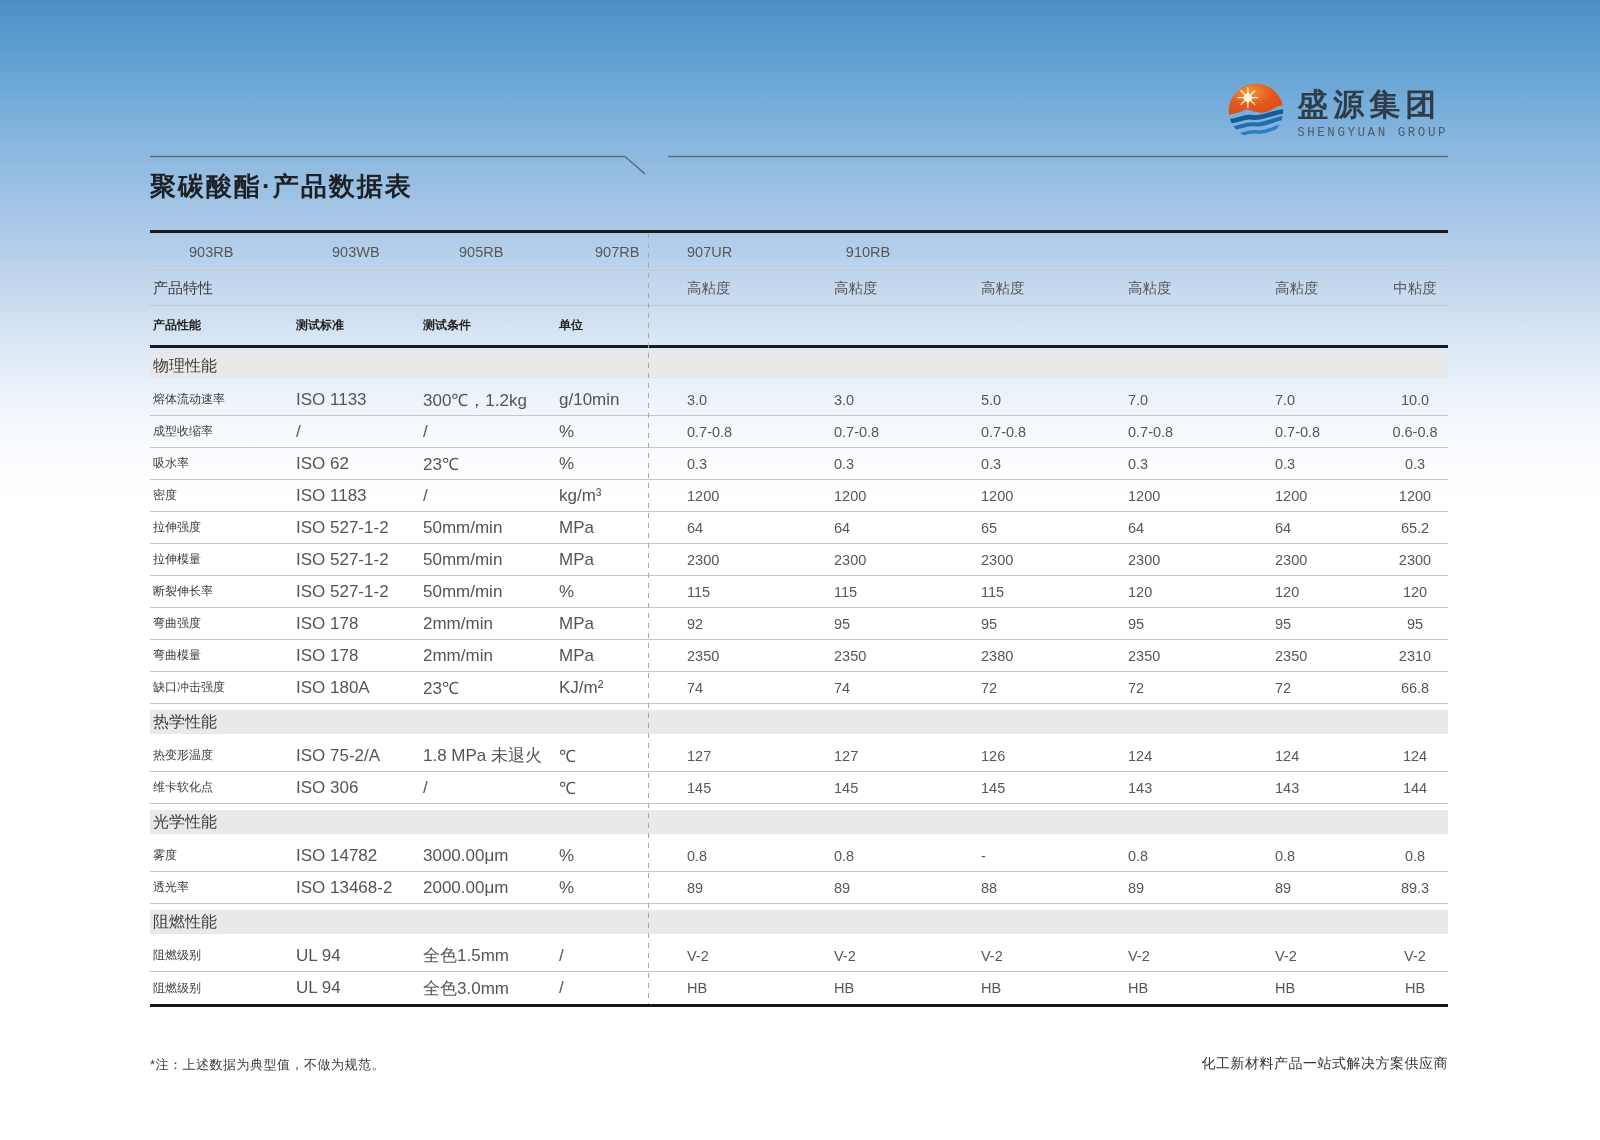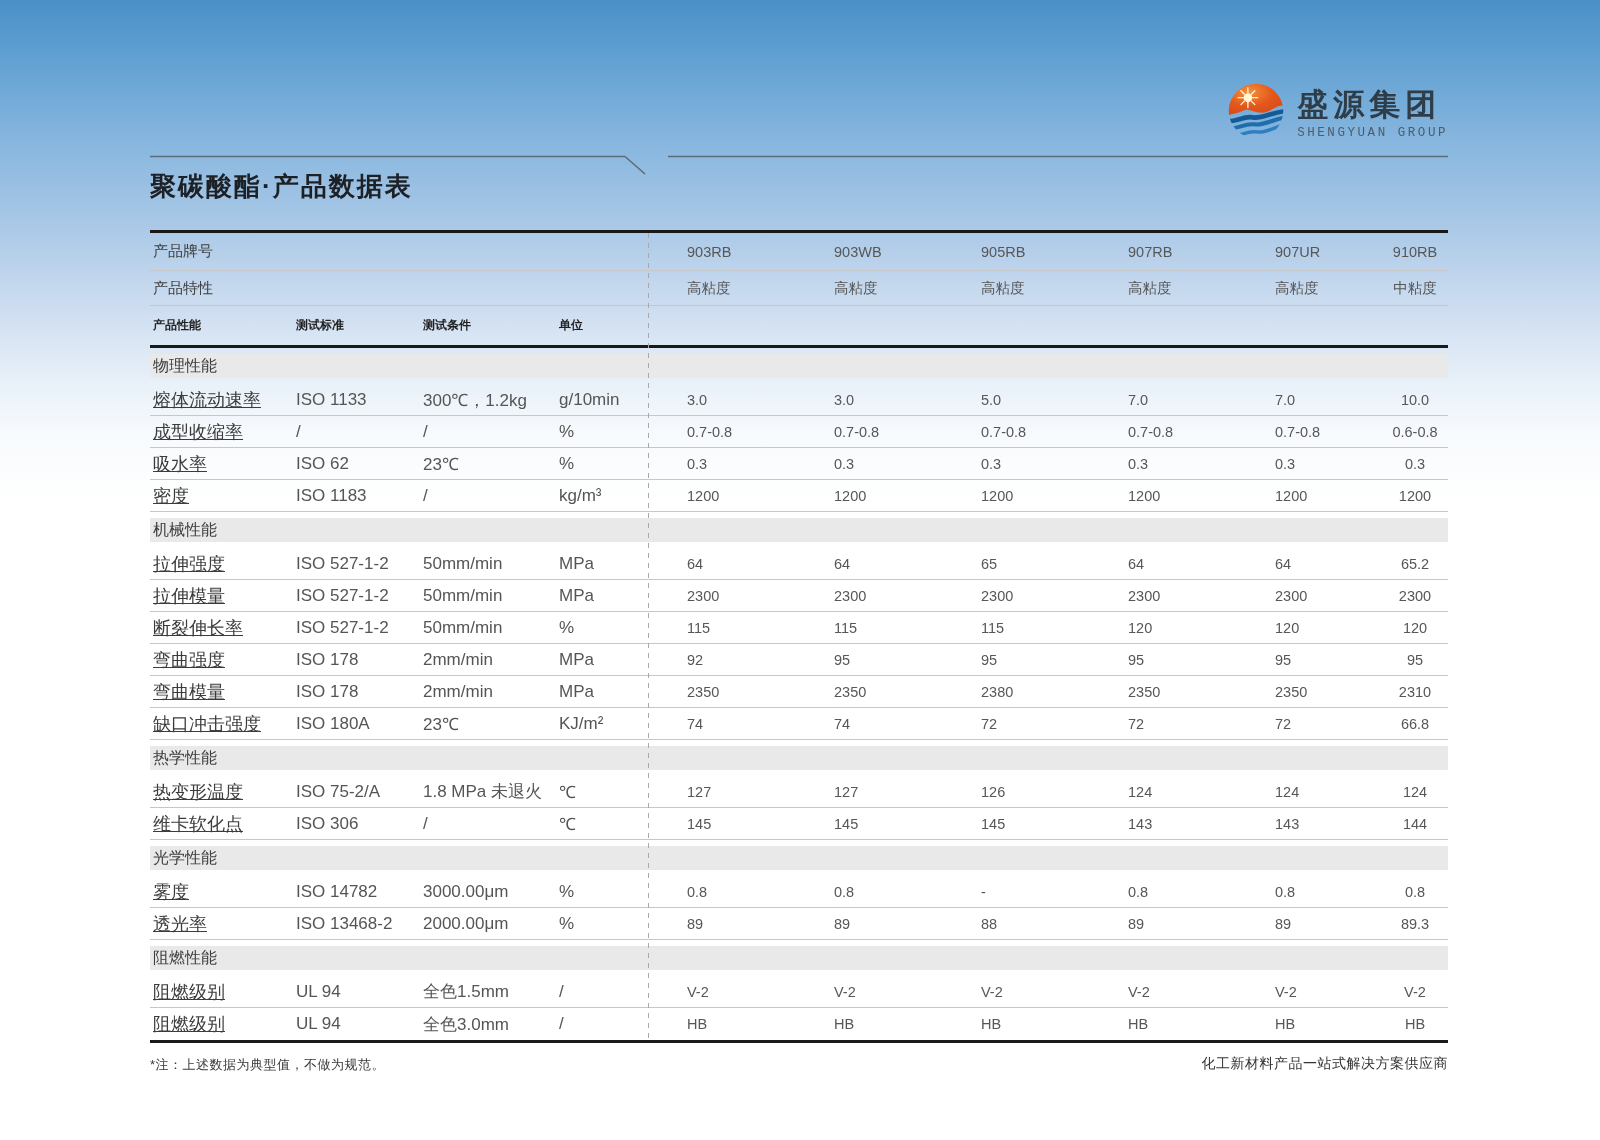--- a/index.html
+++ b/index.html
@@ -25,21 +25,21 @@
   .r-head{height:42px;border-bottom:3px solid #191919;}
   .r-head .cell{font-size:12px;font-weight:bold;color:#1f1f1f;}
   .cell{padding-left:3px;font-size:15px;color:#4b4b4b;white-space:nowrap;}
   .cell.lab{color:#3e3e3e;}
   .span4{grid-column:1 / span 4;}
   .cell.val{padding-left:39px;font-size:14.5px;color:#575757;}
   .cell.val.last{padding-left:0;padding-right:1px;text-align:center;}
   .band{margin:6px 0;height:24px;background:#e9e9e9;display:flex;align-items:center;padding-left:3px;font-size:16px;color:#3d3d3d;}
   .drow{height:32px;border-bottom:1px solid #c7c7c7;}
   .section:last-child .drow:last-child{border-bottom:none;}
-  .drow .prop{font-size:18px;color:#3c3c3c;text-decoration:underline;}
+  .drow .prop{font-size:12px;color:#3c3c3c;}
   .drow .sub{font-size:17px;color:#555;}
   .dashed{position:absolute;left:498px;top:0;bottom:0;width:1px;background:repeating-linear-gradient(180deg,#a9a9a9 0 5px,transparent 5px 10px);}
   
   .note{position:absolute;left:150px;top:1056px;font-size:13px;color:#3a3a3a;letter-spacing:0.5px;}
   .slogan{position:absolute;right:152px;top:1055px;font-size:14px;color:#333;letter-spacing:0.5px;}
 </style>
 </head>
 <body>
 
 <div class="page">
@@ -84,21 +84,20 @@
   <svg class="rule" width="1298" height="32">
     <path d="M0,8.5 H475" stroke="#5b6c7a" stroke-width="1.4" fill="none"></path>
     <path d="M475,8.5 L495,26" stroke="#5b6c7a" stroke-width="1.6" fill="none"></path>
     <path d="M518,8.5 H1298" stroke="#5b6c7a" stroke-width="1.4" fill="none"></path>
   </svg>
 
   <h1 class="title">聚碳酸酯·产品数据表</h1>
 
   <div class="dtable">
     <div class="row r-grade" id="grade-row">
-      <div class="cell lab span4">产品牌号</div>
     <div class="cell val">903RB</div>
         <div class="cell val">903WB</div>
         <div class="cell val">905RB</div>
         <div class="cell val">907RB</div>
         <div class="cell val">907UR</div>
         <div class="cell val last">910RB</div>
       </div>
     <div class="row r-feature" id="feature-row">
       <div class="cell lab span4">产品特性</div>
     <div class="cell val">高粘度</div>
@@ -160,21 +159,20 @@
             <div class="cell sub">kg/m³</div>
             <div class="cell val">1200</div>
             <div class="cell val">1200</div>
             <div class="cell val">1200</div>
             <div class="cell val">1200</div>
             <div class="cell val">1200</div>
             <div class="cell val last">1200</div>
           </div>
         </div>
         <div class="section">
-          <div class="band">机械性能</div>
           <div class="row drow">
             <div class="cell prop">拉伸强度</div>
             <div class="cell sub">ISO 527-1-2</div>
             <div class="cell sub">50mm/min</div>
             <div class="cell sub">MPa</div>
             <div class="cell val">64</div>
             <div class="cell val">64</div>
             <div class="cell val">65</div>
             <div class="cell val">64</div>
             <div class="cell val">64</div>

